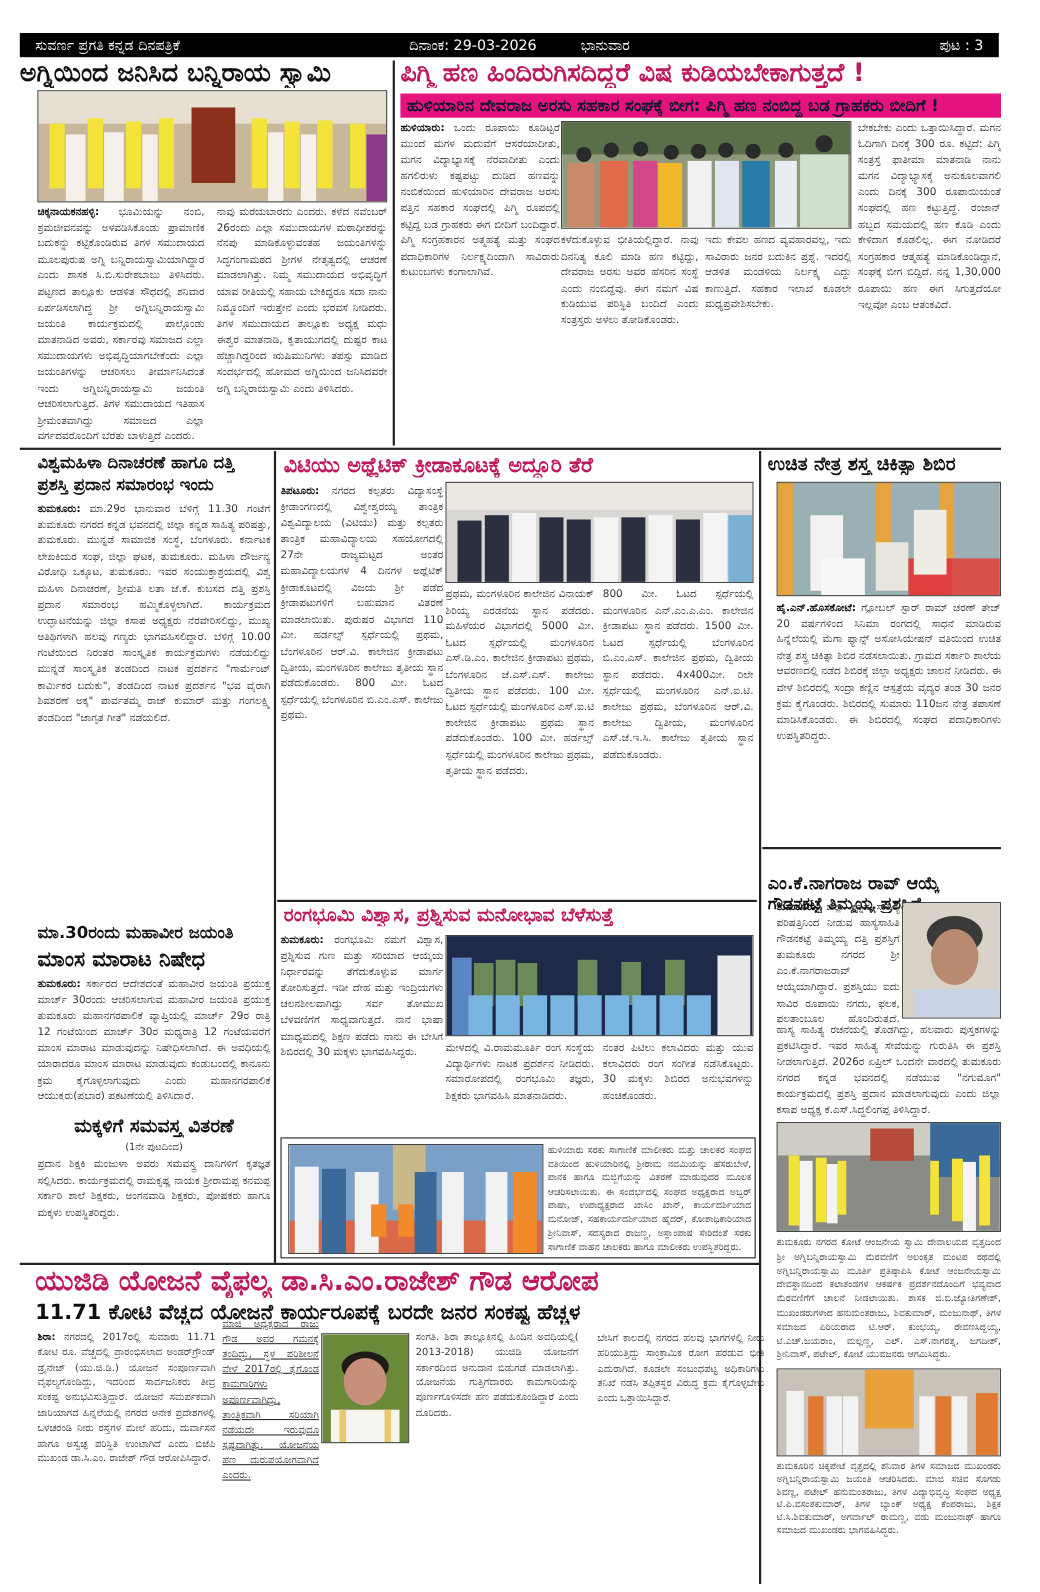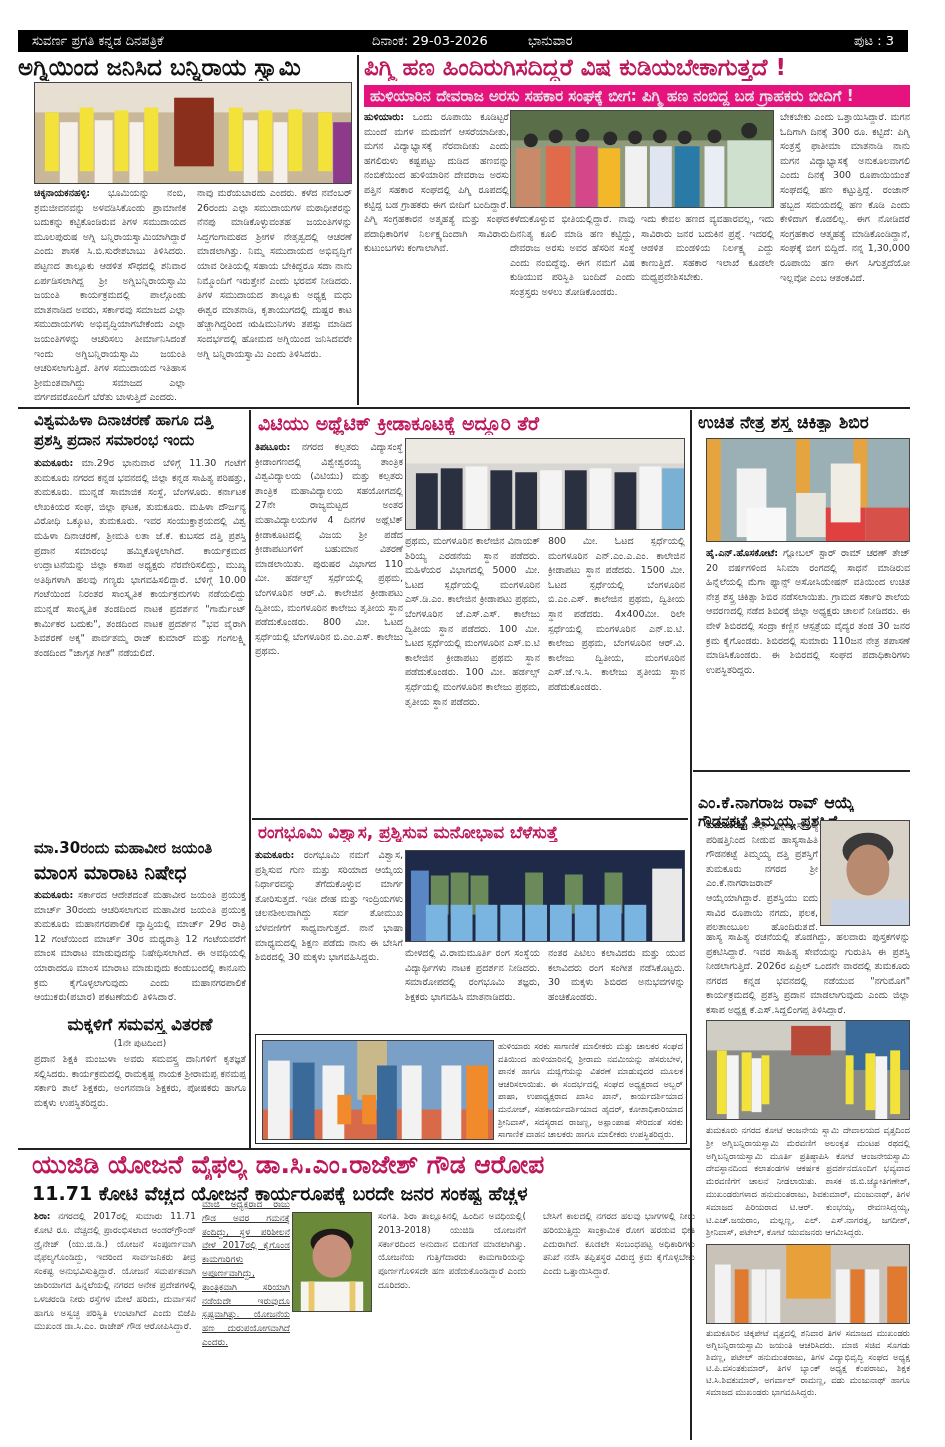--- a/index.html
+++ b/index.html
@@ -5,21 +5,21 @@
   * { box-sizing: border-box; margin: 0; padding: 0; }
   body { width: 945px; height: 1447px; background: #ffffff; font-family: "DejaVu Sans", sans-serif; color: #222; overflow: hidden; position: relative; }
   .abs { position: absolute; }
   .masthead { left: 18px; top: 30px; width: 890px; height: 22px; background: #000000; color: #fff; font-size: 13px; display: flex; align-items: center; padding: 0 14px; }
   .masthead .paper-name { flex: 0 0 340px; }
   .masthead .date { flex: 0 0 auto; margin-right: 40px; }
   .masthead .day { flex: 1; }
   .masthead .page { flex: 0 0 auto; }
   .hl-black { font-family: "DejaVu Sans", sans-serif; font-weight: bold; color: #111; white-space: nowrap; overflow: hidden; }
   .hl-red { font-family: "DejaVu Sans", sans-serif; font-weight: bold; color: #be185d; white-space: nowrap; overflow: hidden; }
-  .pinkbar { background: #e6127e; color: #e5e5e5; font-weight: bold; font-size: 17px; white-space: nowrap; overflow: hidden; display: flex; align-items: center; padding-left: 6px; text-align: center; }
+  .pinkbar { background: #e6127e; color: #0f172a; font-weight: bold; font-size: 17px; white-space: nowrap; overflow: hidden; display: flex; align-items: center; padding-left: 6px; text-align: center; }
   .body-text { font-size: 9.5px; line-height: 14.6px; color: #333; text-align: justify; overflow: hidden; }
   .body-text b { color: #111; }
   .photo { overflow: hidden; border: 1px solid #444; }
   .photo svg { width: 100%; height: 100%; display: block; }
   .vrule { background: #222; width: 1.5px; }
   .hrule { background: #222; height: 1.5px; }
   .caption { font-size: 9.5px; line-height: 14.6px; color: #333; text-align: justify; overflow: hidden; }
   .sub { font-size: 9px; color: #333; text-align: center; }
 </style>
 </head>

